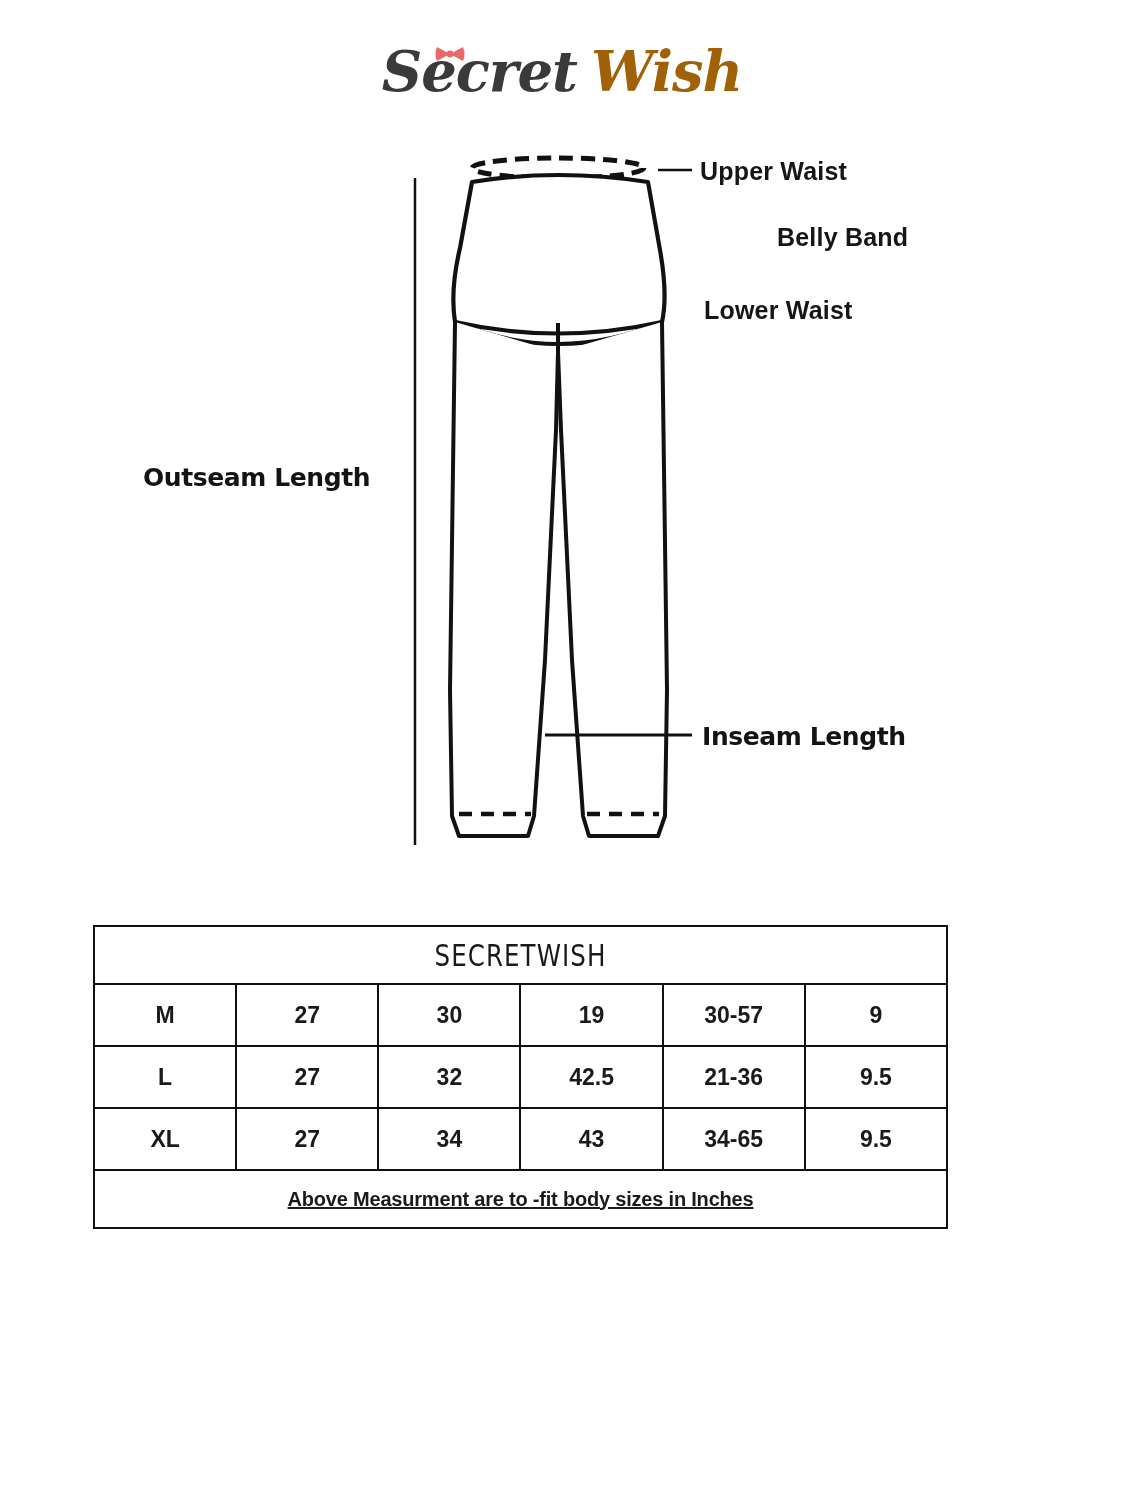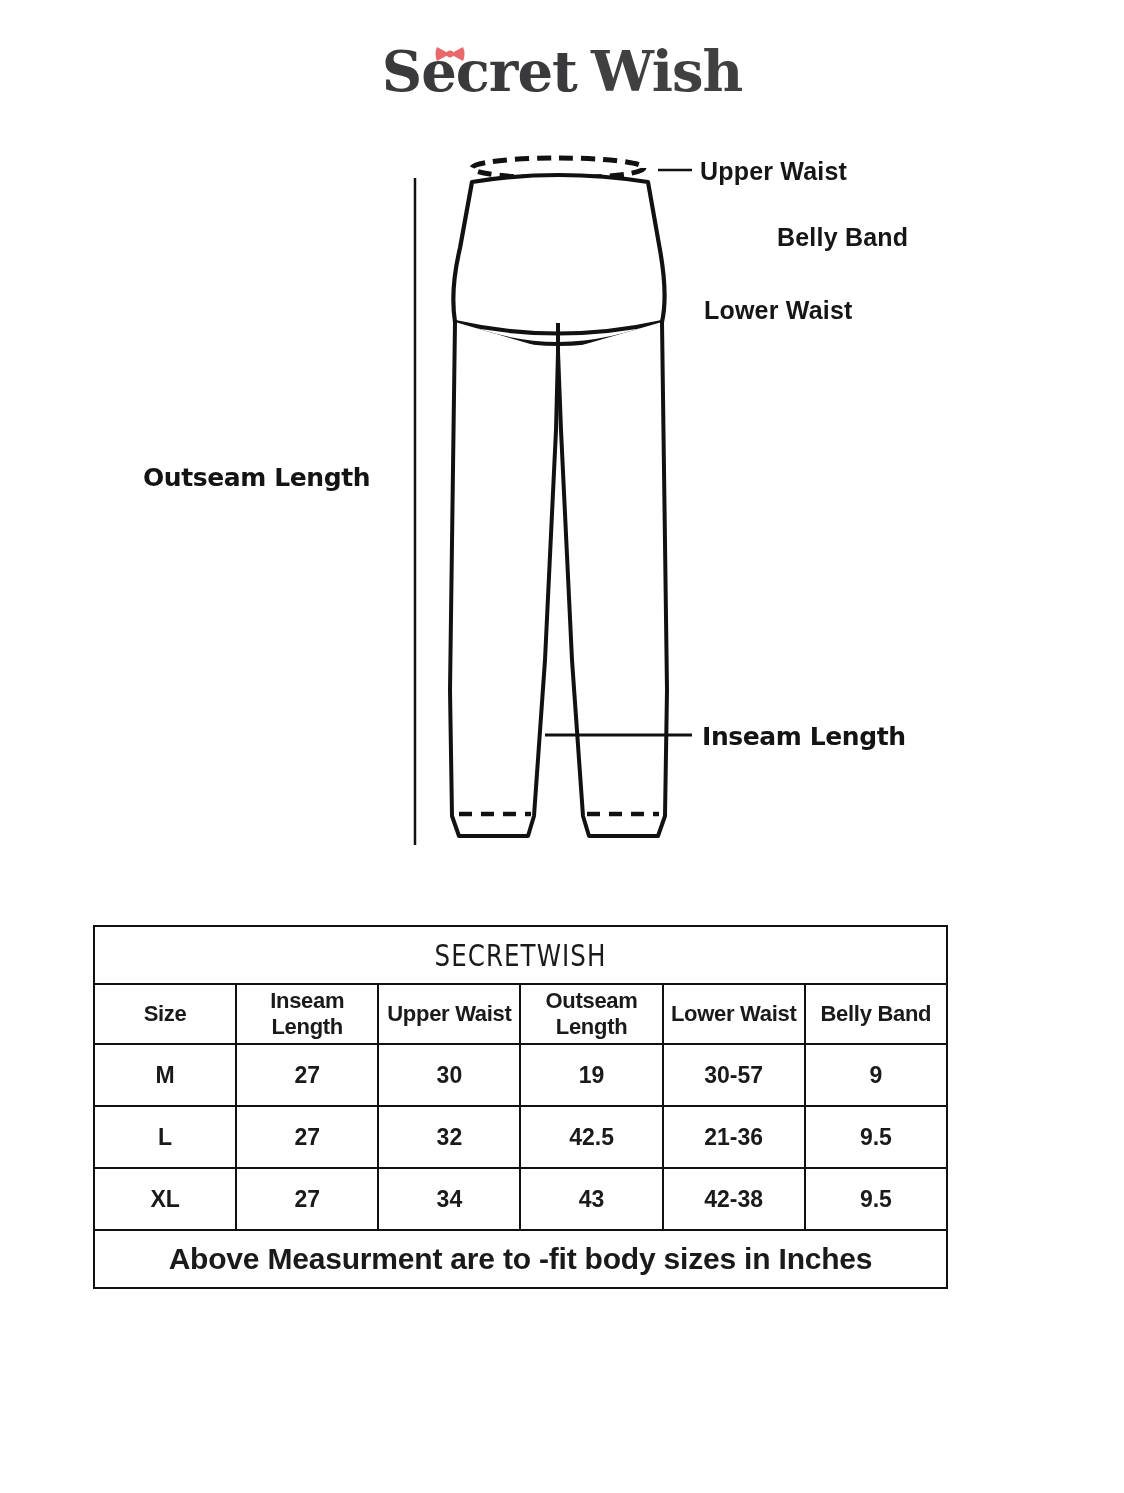--- a/index.html
+++ b/index.html
@@ -20,26 +20,27 @@
   #brand-logo {
     position: absolute;
     top: 38px;
     left: 0;
     width: 1124px;
     text-align: center;
     white-space: nowrap;
   }
   .logo-word {
     font-family: "DejaVu Serif", serif;
+    font-style: italic;
     font-weight: 700;
     font-size: 56px;
     letter-spacing: -1px;
   }
   .logo-secret { color: #3a3a3c; }
-  .logo-wish  { color: #404040; margin-left: 14px; }
+  .logo-wish  { color: #a16207; margin-left: 14px; }
   .logo-bow {
     position: absolute;
     left: 434px;
     top: 6px;
     width: 34px;
     height: 20px;
   }
 
   
   #illustration {
@@ -121,22 +122,23 @@
   .row-data td {
     height: 60px;
     font-family: "Liberation Sans", sans-serif;
     font-weight: 700;
     font-size: 23px;
   }
   .row-footer td {
     height: 56px;
     font-family: "Liberation Sans", sans-serif;
     font-weight: 700;
-    font-size: 30px;
+    font-size: 20px;
     letter-spacing: -0.2px;
+    text-decoration: underline;
   }
 
   .col-size    { width: 119px; }
   .col-inseam  { width: 178px; }
   .col-upper   { width: 160px; }
   .col-outseam { width: 190px; }
   .col-lower   { width: 144px; }
   .col-belly   { width: 148px; }
 </style>
 </head>
@@ -206,28 +208,20 @@
 
   <div class="diagram-label-alt" id="label-outseam">Outseam Length</div>
   <div class="diagram-label-alt" id="label-inseam">Inseam Length</div>
 </div>
 
 <table id="size-table">
   <tbody>
     <tr class="row-title">
       <td colspan="6">SECRETWISH</td>
     </tr>
-    <tr class="row-header">
-      <td class="col-size">Size</td>
-      <td class="col-inseam">Inseam Length</td>
-      <td class="col-upper">Upper Waist</td>
-      <td class="col-outseam">Outseam Length</td>
-      <td class="col-lower">Lower Waist</td>
-      <td class="col-belly">Belly Band</td>
-    </tr>
 
     <tr class="row-data">
       <td>M</td>
       <td>27</td>
       <td>30</td>
       <td>19</td>
       <td>30-57</td>
       <td>9</td>
     </tr>
     <tr class="row-data">
@@ -236,21 +230,21 @@
       <td>32</td>
       <td>42.5</td>
       <td>21-36</td>
       <td>9.5</td>
     </tr>
     <tr class="row-data">
       <td>XL</td>
       <td>27</td>
       <td>34</td>
       <td>43</td>
-      <td>42-38</td>
+      <td>34-65</td>
       <td>9.5</td>
     </tr>
 
     <tr class="row-footer">
       <td colspan="6">Above Measurment are to -fit body sizes in Inches</td>
     </tr>
   </tbody>
 </table>
 
 </body></html>

